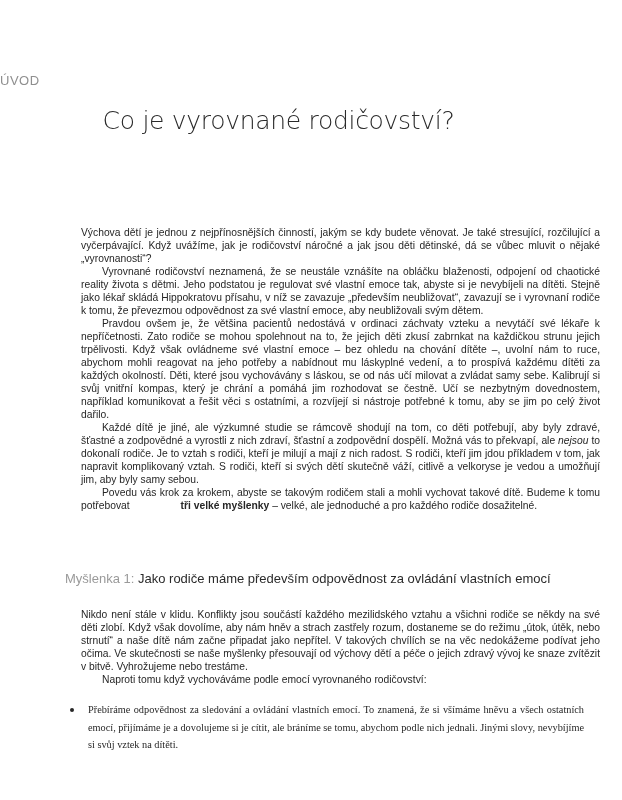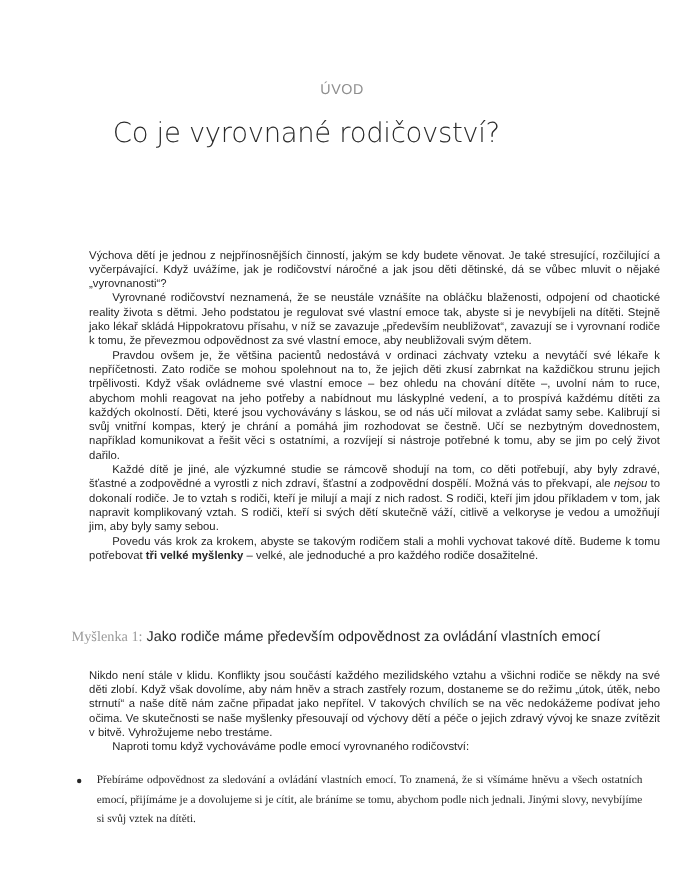--- a/index.html
+++ b/index.html
@@ -1,52 +1,52 @@
 <!DOCTYPE html>
 <html><head>
 <meta charset="utf-8">
 <style>
   html, body { margin: 0; padding: 0; background: #ffffff; }
   body { width: 622px; height: 800px; position: relative; overflow: hidden; }
   .page { position: absolute; left: 0; top: 0; width: 622px; height: 800px; background: #fff; }
   .chapter-label {
-    position: absolute; top: 73px; left: 0; width: 622px; text-align: center;
+    position: absolute; top: 73px; left: 0; width: 622px; text-align: left;
     font-family: "Liberation Sans", sans-serif; font-size: 13px; letter-spacing: 0.5px;
     color: #8f8f8f;
   }
   .chapter-title {
     position: absolute; top: 106px; left: 0; width: 557px; text-align: center;
     font-family: "DejaVu Sans", sans-serif; font-weight: 300; font-size: 25px;
     color: #2a2a2a; letter-spacing: -0.3px;
   }
   .body {
     position: absolute; left: 81px; width: 519px;
     font-family: Liberation Sans, sans-serif; font-size: 10.3px; line-height: 13px;
     color: #262626; text-align: justify;
   }
   .body p { margin: 0; }
   .body p.indent { text-indent: 21px; }
   .b1 { top: 226px; }
   .section-heading {
     position: absolute; left: 65px; top: 571px; width: 530px;
     font-family: "Liberation Sans", sans-serif; font-size: 13px; color: #2a2a2a;
   }
-  .section-heading .label { color: #9a9a9a; font-family: Liberation Serif, serif; }
+  .section-heading .label { color: #9a9a9a; }
   .b2 { top: 608px; }
   .bullets {
     position: absolute; left: 65px; top: 701px; width: 519px;
     font-family: Liberation Serif, serif; font-size: 10.3px; line-height: 17.5px; color: #262626;
     margin: 0; padding: 0; list-style: none;
   }
   .bullets li { position: relative; padding-left: 23px; text-align: justify; }
   .bullets li .dot {
     position: absolute; left: 5px; top: 7px; width: 4px; height: 4px; border-radius: 50%; background: #262626;
   }
   em { font-style: italic; }
-  strong { font-weight: bold; }
+  strong { font-weight: bold; margin-left: 48px; }
 </style>
 </head>
 <body>
 
 <div class="page">
   <div class="chapter-label">ÚVOD</div>
   <div class="chapter-title">Co je vyrovnané rodičovství?</div>
 
   <div class="body b1">
     <p>Výchova dětí je jednou z nejpřínosnějších činností, jakým se kdy budete věnovat. Je také stresující, rozčilující a vyčerpávající. Když uvážíme, jak je rodičovství náročné a jak jsou děti dětinské, dá se vůbec mluvit o nějaké „vyrovnanosti“?</p>

